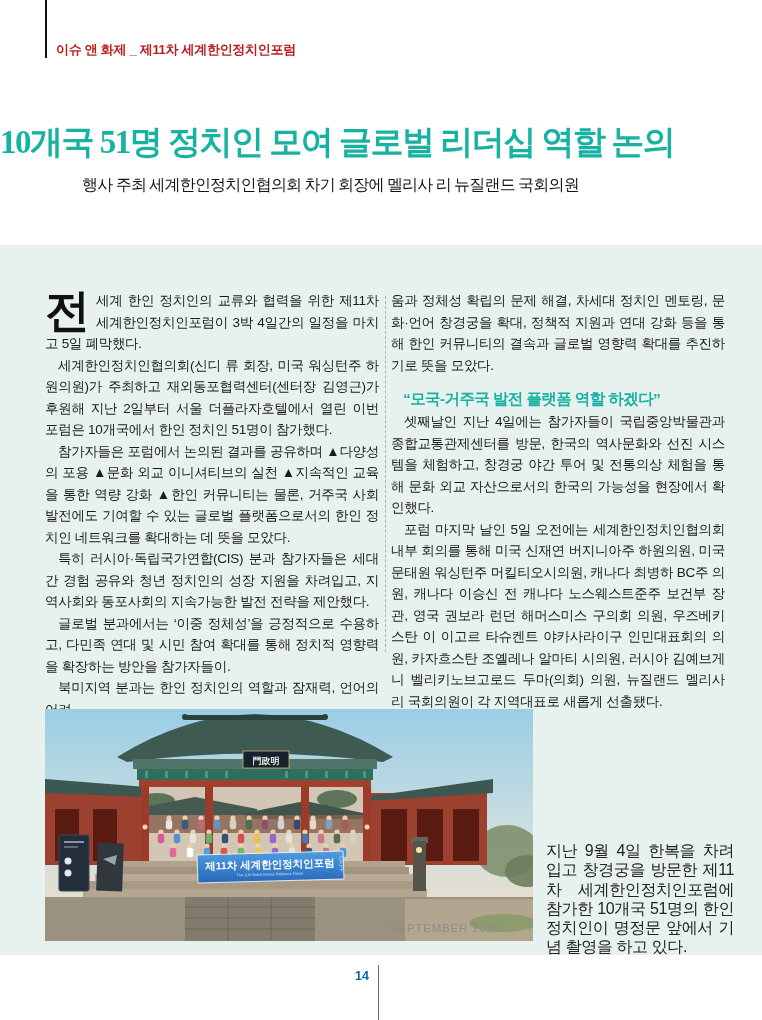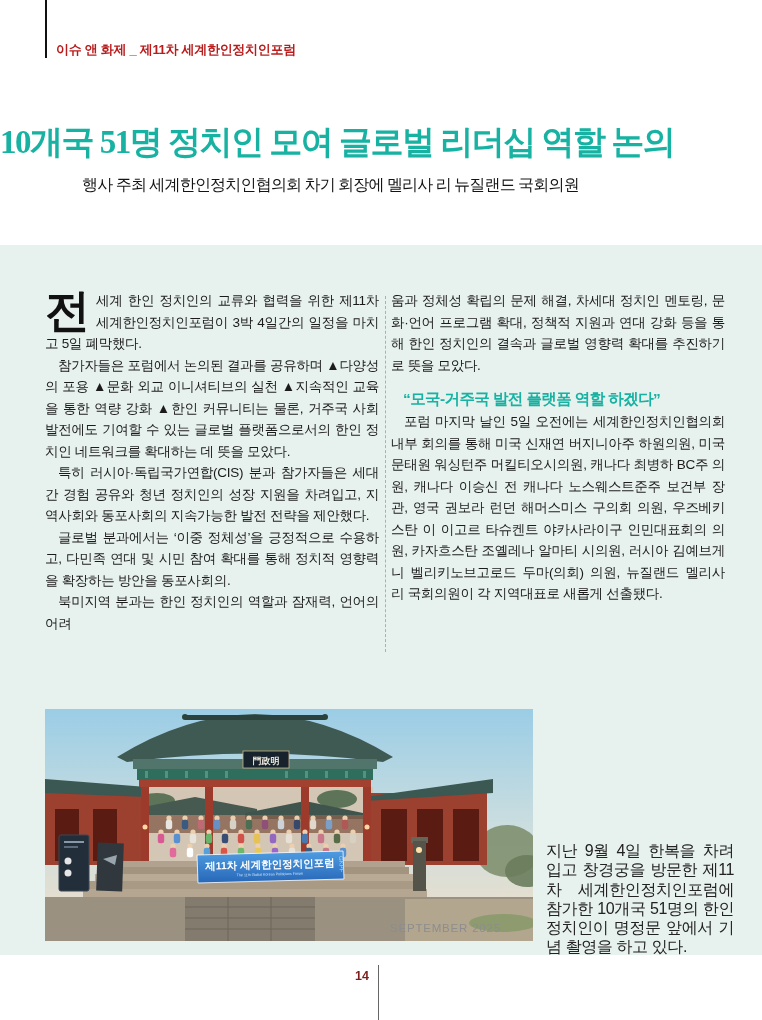--- a/index.html
+++ b/index.html
@@ -36,50 +36,52 @@
   .subhead { font-size:15.5px; font-weight:bold; color:#18b2a2; letter-spacing:-0.6px;
              margin:12px 0 1px 12px; line-height:22px; }
 
   
   .photo { position:absolute; left:45px; top:709px; width:488px; height:232px; display:block; }
   .caption { position:absolute; left:546px; top:841px; width:188px; font-size:16px;
              line-height:19.3px; color:#222; text-align:justify; word-break:break-all;
              letter-spacing:-0.4px; }
 
   
-  .footer-num  { position:absolute; left:355px; top:969px; font-size:12.5px; font-weight:bold; color:#7f1d1d; }
+  .footer-num  { position:absolute; left:355px; top:969px; font-size:12.5px; font-weight:bold; color:#0369a1; }
   .footer-rule { position:absolute; left:378px; top:965px; width:1px; height:55px; background:#666; }
   .footer-issue{ position:absolute; left:390px; top:922px; font-size:11.5px; color:#8d8d8d; letter-spacing:0.8px; }
 </style>
 </head>
 <body>
 
 <div class="page">
 
   <div class="kicker-line"></div>
   <div class="kicker">이슈 앤 화제 _ 제11차 세계한인정치인포럼</div>
 
   <h1 class="title">10개국 51명 정치인 모여 글로벌 리더십 역할 논의</h1>
   <h2 class="subtitle">행사 주최 세계한인정치인협의회 차기 회장에 멜리사 리 뉴질랜드 국회의원</h2>
 
   <div class="content-bg"></div>
 
   <div class="col col-left">
     <p class="no-indent"><span class="dropcap">전</span><span>세계 한인 정치인의 교류와 협력을 위한 제11차 세계한인정치인포럼이 3박 4일간의 일정을 마치고 5일 폐막했다.</span></p>
+    <p>세계한인정치인협의회(신디 류 회장, 미국 워싱턴주 하원의원)가 주최하고 재외동포협력센터(센터장 김영근)가 후원해 지난 2일부터 서울 더플라자호텔에서 열린 이번 포럼은 10개국에서 한인 정치인 51명이 참가했다.</p>
     <p>참가자들은 포럼에서 논의된 결과를 공유하며 ▲다양성의 포용 ▲문화 외교 이니셔티브의 실천 ▲지속적인 교육을 통한 역량 강화 ▲한인 커뮤니티는 물론, 거주국 사회 발전에도 기여할 수 있는 글로벌 플랫폼으로서의 한인 정치인 네트워크를 확대하는 데 뜻을 모았다.</p>
     <p>특히 러시아·독립국가연합(CIS) 분과 참가자들은 세대 간 경험 공유와 청년 정치인의 성장 지원을 차려입고, 지역사회와 동포사회의 지속가능한 발전 전략을 제안했다.</p>
-    <p>글로벌 분과에서는 ‘이중 정체성’을 긍정적으로 수용하고, 다민족 연대 및 시민 참여 확대를 통해 정치적 영향력을 확장하는 방안을 동포사회의.</p>
+    <p>글로벌 분과에서는 ‘이중 정체성’을 긍정적으로 수용하고, 다민족 연대 및 시민 참여 확대를 통해 정치적 영향력을 확장하는 방안을 참가자들이.</p>
     <p>북미지역 분과는 한인 정치인의 역할과 잠재력, 언어의 어려</p>
   </div>
 
   <div class="divider"></div>
 
   <div class="col col-right">
-    <p class="no-indent">움과 정체성 확립의 문제 해결, 차세대 정치인 멘토링, 문화·언어 프로그램 확대, 정책적 지원과 연대 강화 등을 통해 한인 정치인의 결속과 글로벌 영향력 확대를 추진하기로 뜻을 모았다.</p>
+    <p class="no-indent">움과 정체성 확립의 문제 해결, 차세대 정치인 멘토링, 문화·언어 창경궁을 확대, 정책적 지원과 연대 강화 등을 통해 한인 커뮤니티의 결속과 글로벌 영향력 확대를 추진하기로 뜻을 모았다.</p>
     <h3 class="subhead">“모국-거주국 발전 플랫폼 역할 하겠다”</h3>
+    <p>셋째날인 지난 4일에는 참가자들이 국립중앙박물관과 종합교통관제센터를 방문, 한국의 역사문화와 선진 시스템을 체험하고, 창경궁 야간 투어 및 전통의상 체험을 통해 문화 외교 자산으로서의 한국의 가능성을 현장에서 확인했다.</p>
     <p>포럼 마지막 날인 5일 오전에는 세계한인정치인협의회 내부 회의를 통해 미국 신재연 버지니아주 하원의원, 미국 문태원 워싱턴주 머킬티오시의원, 캐나다 최병하 BC주 의원, 캐나다 이승신 전 캐나다 노스웨스트준주 보건부 장관, 영국 권보라 런던 해머스미스 구의회 의원, 우즈베키스탄 이 이고르 타슈켄트 야카사라이구 인민대표회의 의원, 카자흐스탄 조옐레나 알마티 시의원, 러시아 김예브게니 벨리키노브고로드 두마(의회) 의원, 뉴질랜드 멜리사 리 국회의원이 각 지역대표로 새롭게 선출됐다.</p>
   </div>
 
   <svg class="photo" viewBox="0 0 488 232" xmlns="http://www.w3.org/2000/svg">
     <defs>
       <linearGradient id="sky" x1="0" y1="0" x2="0" y2="1">
         <stop offset="0" stop-color="#9bcde6"></stop>
         <stop offset="0.55" stop-color="#cfdfde"></stop>
         <stop offset="1" stop-color="#f2ddc6"></stop>
       </linearGradient>

